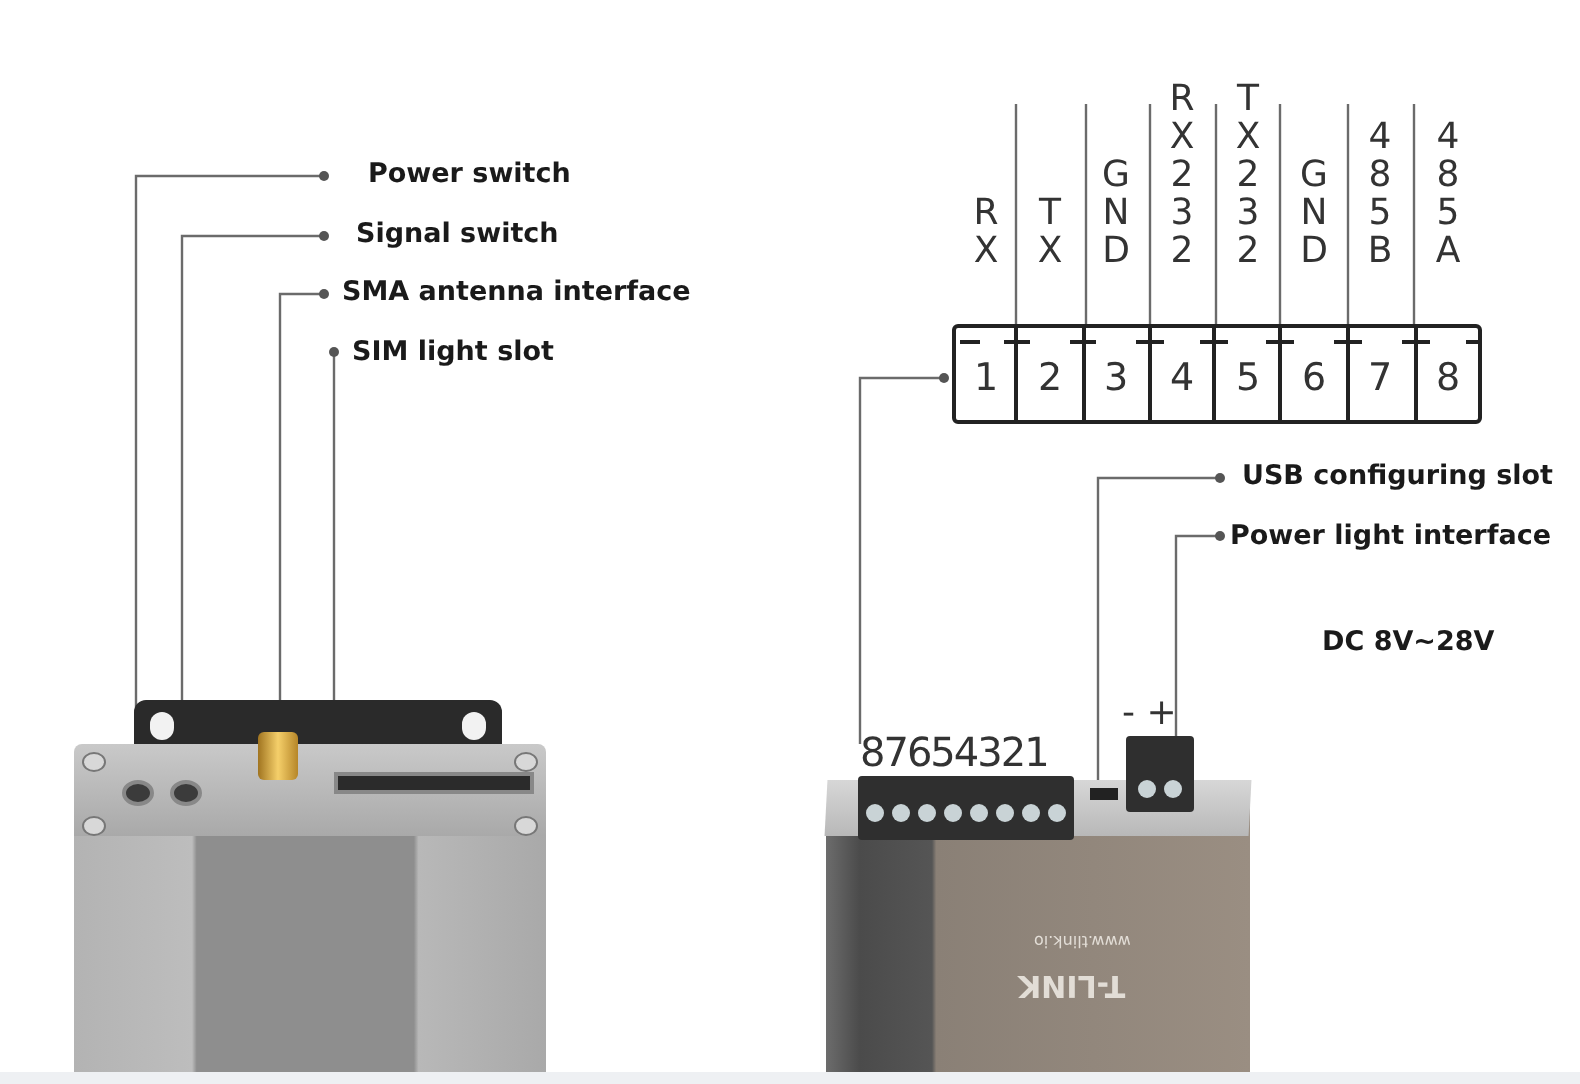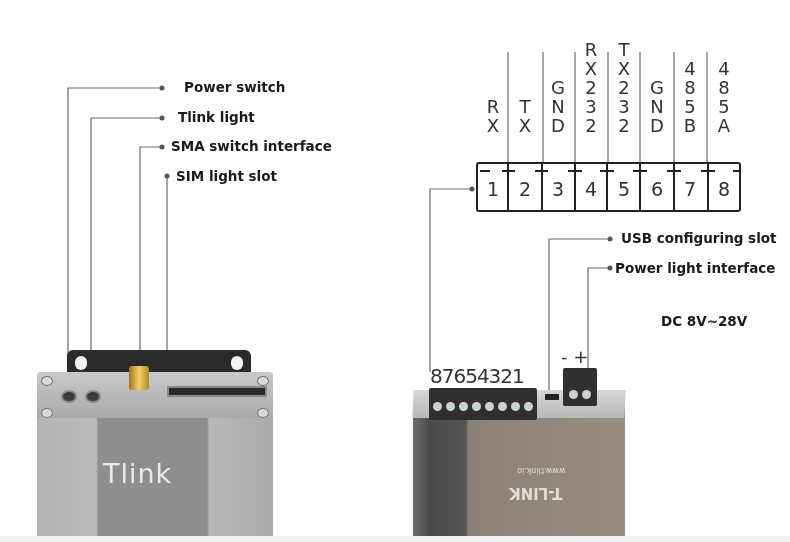--- a/index.html
+++ b/index.html
@@ -84,22 +84,22 @@
     <line x1="568" y1="171" x2="582" y2="171"></line>
     <line x1="600" y1="171" x2="614" y2="171"></line>
     <line x1="633" y1="171" x2="647" y2="171"></line>
     <line x1="667" y1="171" x2="681" y2="171"></line>
     <line x1="701" y1="171" x2="715" y2="171"></line>
     <line x1="733" y1="171" x2="740" y2="171"></line>
   </g>
 </svg>
 
 <div class="label" style="left:184px; top:79px;">Power switch</div>
-<div class="label" style="left:178px; top:109px;">Tlink light</div>
-<div class="label" style="left:171px; top:138px;">SMA switch interface</div>
+<div class="label" style="left:178px; top:109px;">Signal switch</div>
+<div class="label" style="left:171px; top:138px;">SMA antenna interface</div>
 <div class="label" style="left:176px; top:168px;">SIM light slot</div>
 
 <div class="label" style="left:621px; top:230px;">USB configuring slot</div>
 <div class="label" style="left:615px; top:260px;">Power light interface</div>
 <div class="label" style="left:661px; top:281px;margin-top:32px;">DC 8V~28V</div>
 
 <div id="pinlabels">
     <div class="pinlabel" style="left: 482px; top: 97px;">
       <span>R</span>
       <span>X</span>
@@ -165,21 +165,20 @@
     <div class="screw" style="left:4px; top:4px;"></div>
     <div class="screw" style="right:4px; top:4px;"></div>
     <div class="screw" style="left:4px; top:36px;"></div>
     <div class="screw" style="right:4px; top:36px;"></div>
   </div>
   <div class="led" style="left:24px;"></div>
   <div class="led" style="left:48px;"></div>
   <div class="sma"></div>
   <div class="simslot"></div>
   <div class="body-l"></div>
-  <div class="brand">Tlink</div>
 </div>
 
 <div class="dev-right">
   <div class="r-body"></div>
   <div class="r-lid"></div>
   <div class="rnum">87654321</div>
   <div class="pm">- +</div>
   <div class="term8">
     <div class="scr" style="left:4px;"></div>
       <div class="scr" style="left:17px;"></div>

